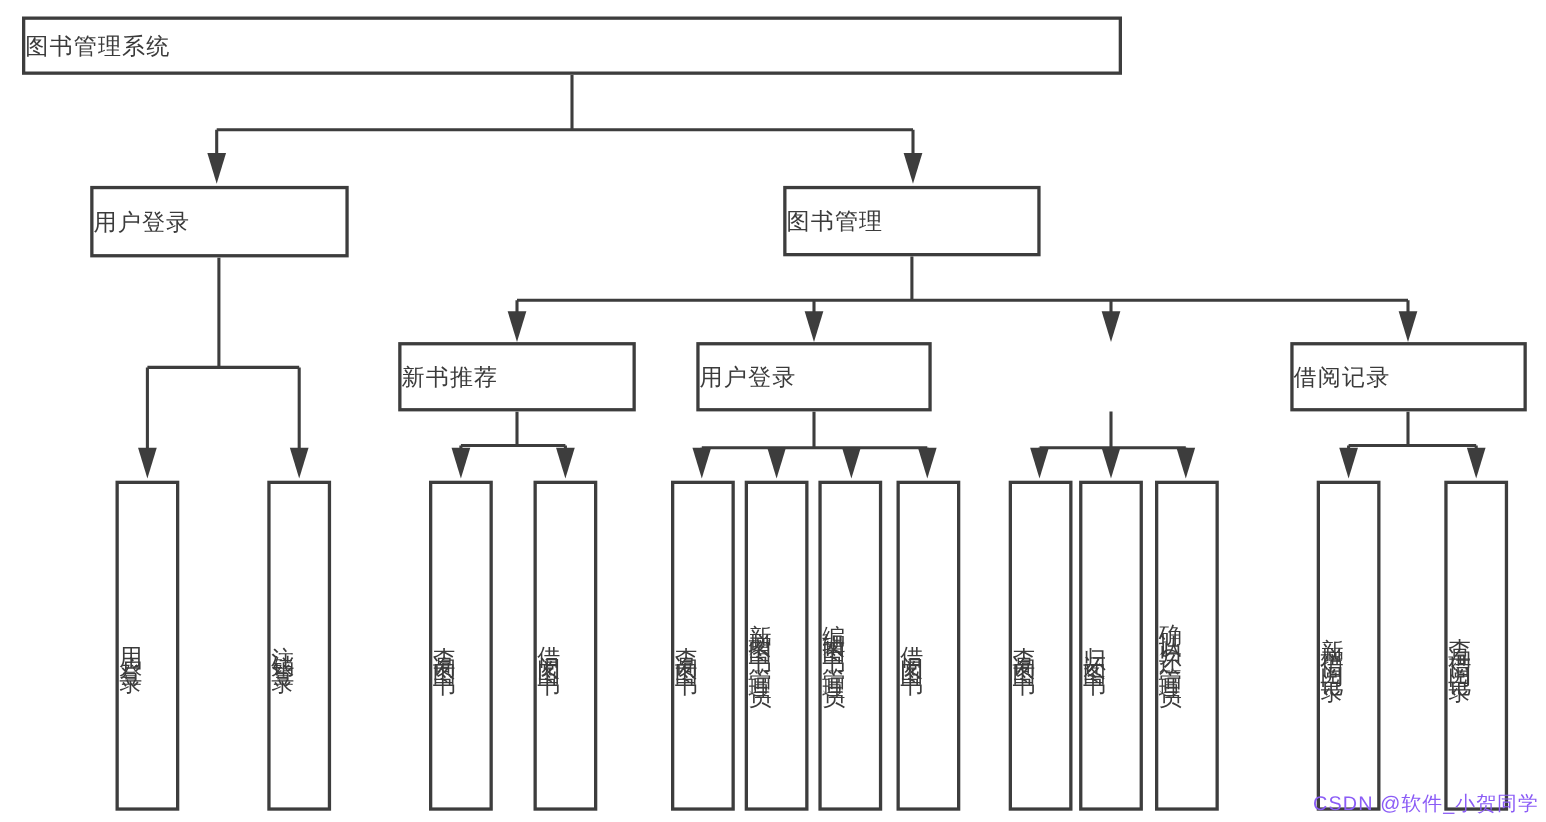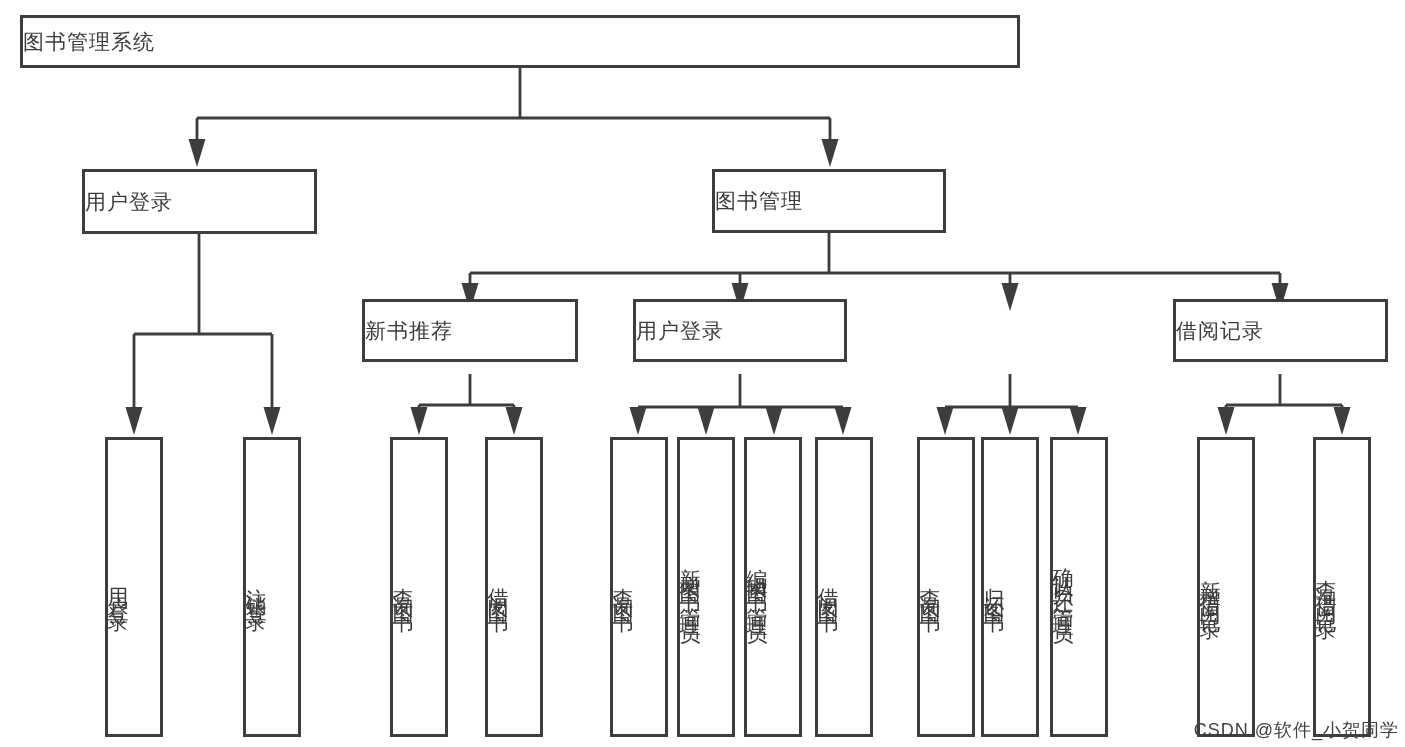--- a/index.html
+++ b/index.html
@@ -33,38 +33,38 @@
     font-size: 21px;
     letter-spacing: 8px;
     line-height: 1;
   }
   
   .n-root   { left: 20px;  top: 15px;  width: 1000px; height: 53px; }
   
   .n-login  { left: 82px;  top: 169px; width: 235px; height: 65px; }
   .n-mgmt   { left: 712px; top: 169px; width: 234px; height: 64px; }
   
-  .lvl3     { top: 299px; height: 63px; }
+  .lvl3     { top: 311px; height: 63px; }
   .n-new    { left: 362px;  width: 216px; }
   .n-borrow { left: 633px;  width: 214px; }
   .n-cur    { left: 903px;  width: 214px; }
   .n-rec    { left: 1173px; width: 215px; }
   
   .leaf     { top: 437px; width: 58px; height: 300px; }
   .g1a { left: 105px; }  .g1b { left: 243px; }
   .g2a { left: 390px; }  .g2b { left: 485px; }
   .g3a { left: 610px; }  .g3b { left: 677px; }  .g3c { left: 744px; }  .g3d { left: 815px; }
   .g4a { left: 917px; }  .g4b { left: 981px; }  .g4c { left: 1050px; }
   .g5a { left: 1197px; } .g5b { left: 1313px; }
   #watermark {
     position: absolute;
     right: 6px;
     bottom: 5px;
     font-size: 18px;
-    color: #404040;
+    color: #8b5cf6;
     letter-spacing: 1px;
     white-space: nowrap;
   }
 </style>
 </head>
 <body>
 
 <div id="canvas">
 
   <svg id="connectors" viewBox="0 0 1405 747" xmlns="http://www.w3.org/2000/svg">

